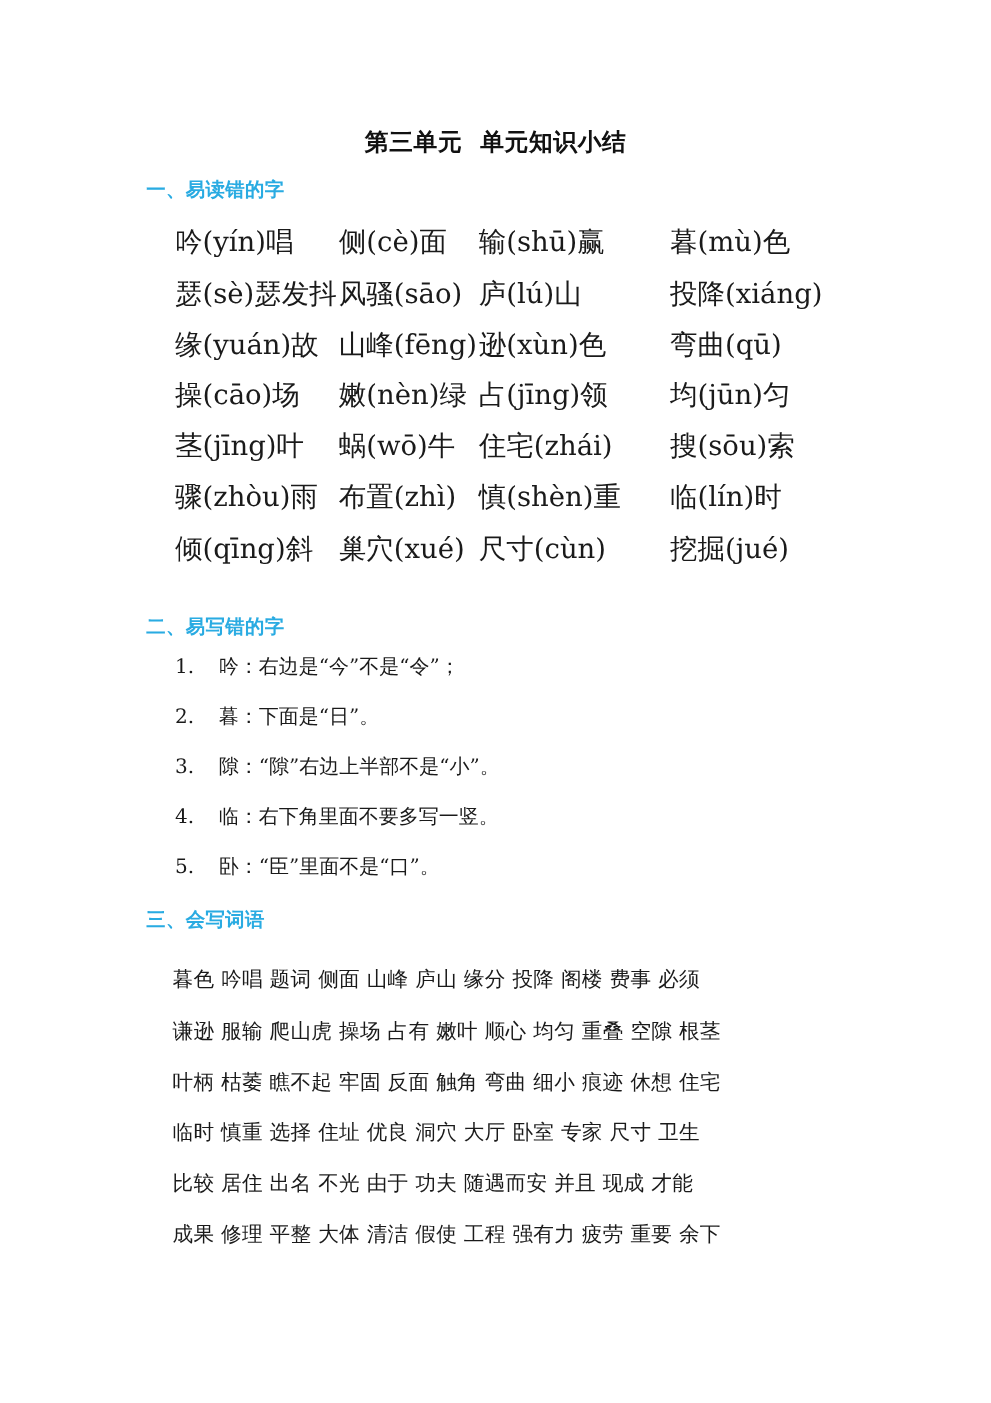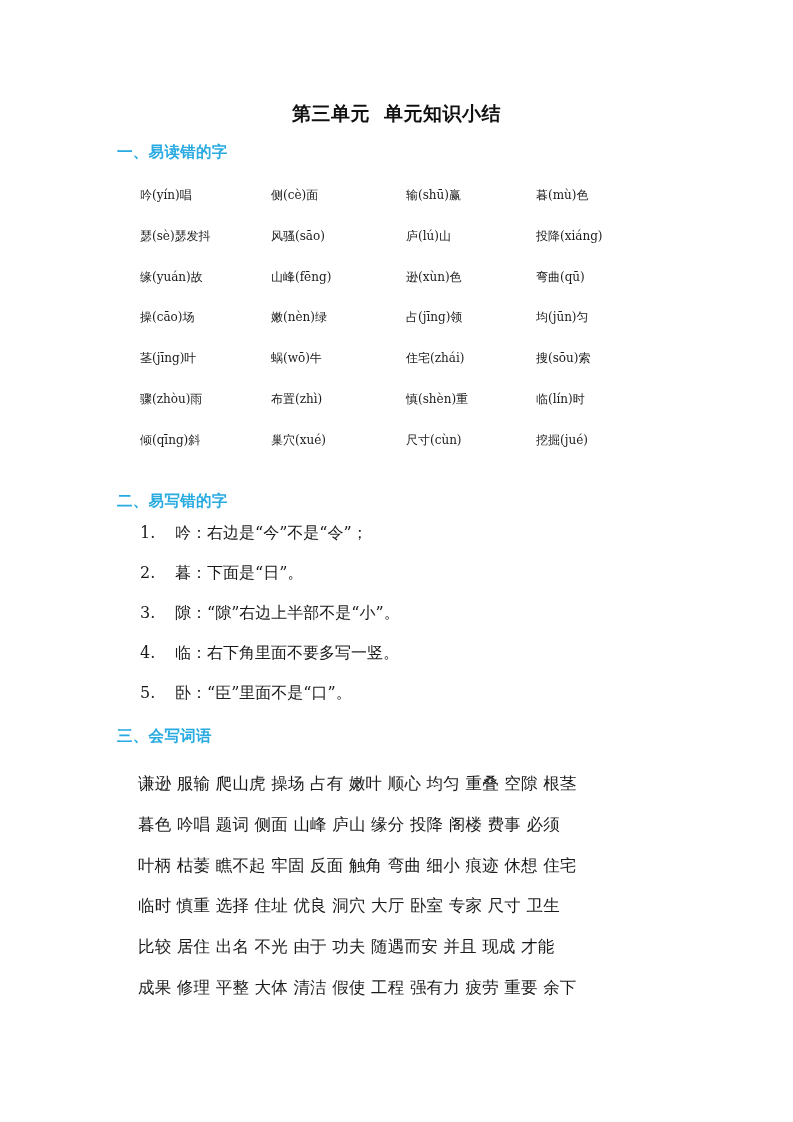--- a/index.html
+++ b/index.html
@@ -65,28 +65,28 @@
     width: 793px;
   }
   .pinyin-row {
     position: relative;
     height: 40.8px;
   }
   .pinyin-cell {
     position: absolute;
     top: 0;
     font-family: "DejaVu Serif", "Liberation Serif", serif;
-    font-size: 12px;
+    font-size: 22px;
     line-height: 22px;
     color: #1a1a1a;
     white-space: pre;
   }
   .pinyin-cell.c0 { left: 140px; }
   .pinyin-cell.c1 { left: 271px; }
-  .pinyin-cell.c2 { left: 406px; }
+  .pinyin-cell.c2 { left: 383px; }
   .pinyin-cell.c3 { left: 536px; }
 
   
   .notes-list {
     position: absolute;
     left: 0;
     top: 522px;
     width: 793px;
   }
   .note-item {
@@ -210,21 +210,21 @@
     </div>
     <div class="note-item">
       <span class="note-num">5.</span>
       <span class="note-text">卧：“臣”里面不是“口”。</span>
     </div>
   </div>
 
   <div class="section-heading" id="heading-3">三、会写词语</div>
 
   <div class="vocab-block">
+    <div class="vocab-row">暮色 吟唱 题词 侧面 山峰 庐山 缘分 投降 阁楼 费事 必须</div>
     <div class="vocab-row">谦逊 服输 爬山虎 操场 占有 嫩叶 顺心 均匀 重叠 空隙 根茎</div>
-    <div class="vocab-row">暮色 吟唱 题词 侧面 山峰 庐山 缘分 投降 阁楼 费事 必须</div>
     <div class="vocab-row">叶柄 枯萎 瞧不起 牢固 反面 触角 弯曲 细小 痕迹 休想 住宅</div>
     <div class="vocab-row">临时 慎重 选择 住址 优良 洞穴 大厅 卧室 专家 尺寸 卫生</div>
     <div class="vocab-row">比较 居住 出名 不光 由于 功夫 随遇而安 并且 现成 才能</div>
     <div class="vocab-row">成果 修理 平整 大体 清洁 假使 工程 强有力 疲劳 重要 余下</div>
   </div>
 
 </div>
 
 </body></html>

